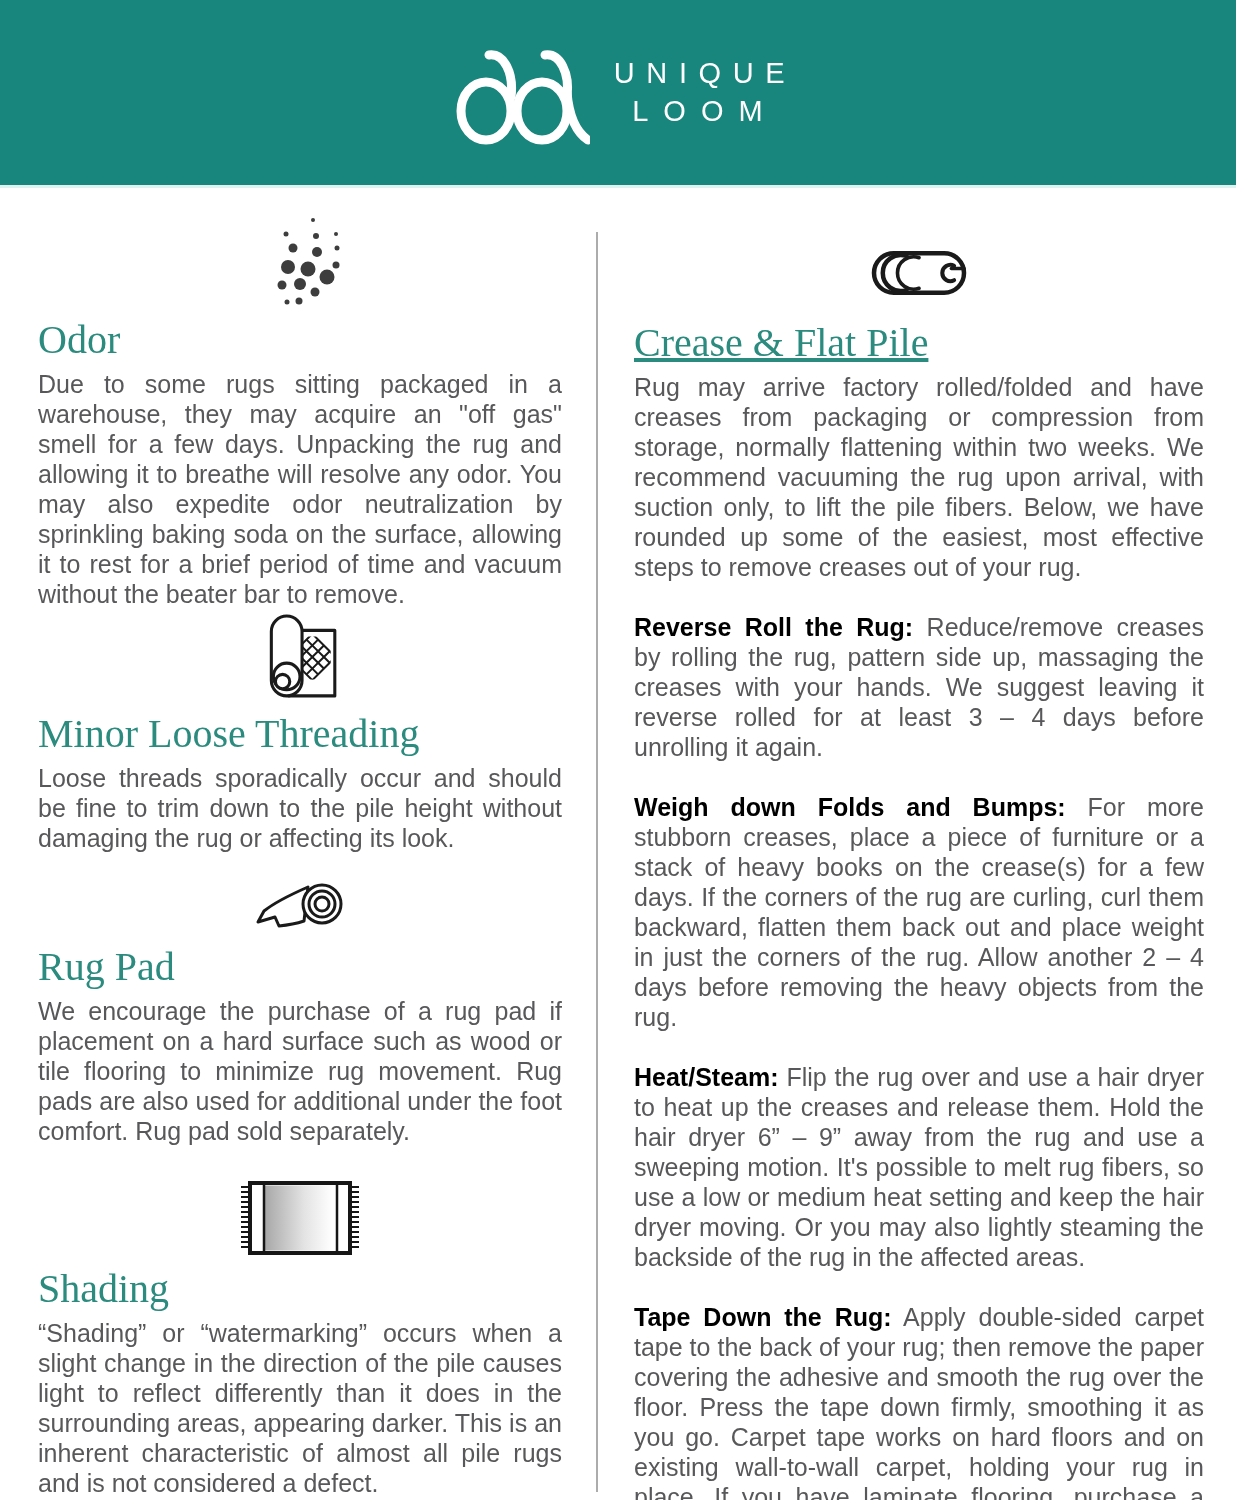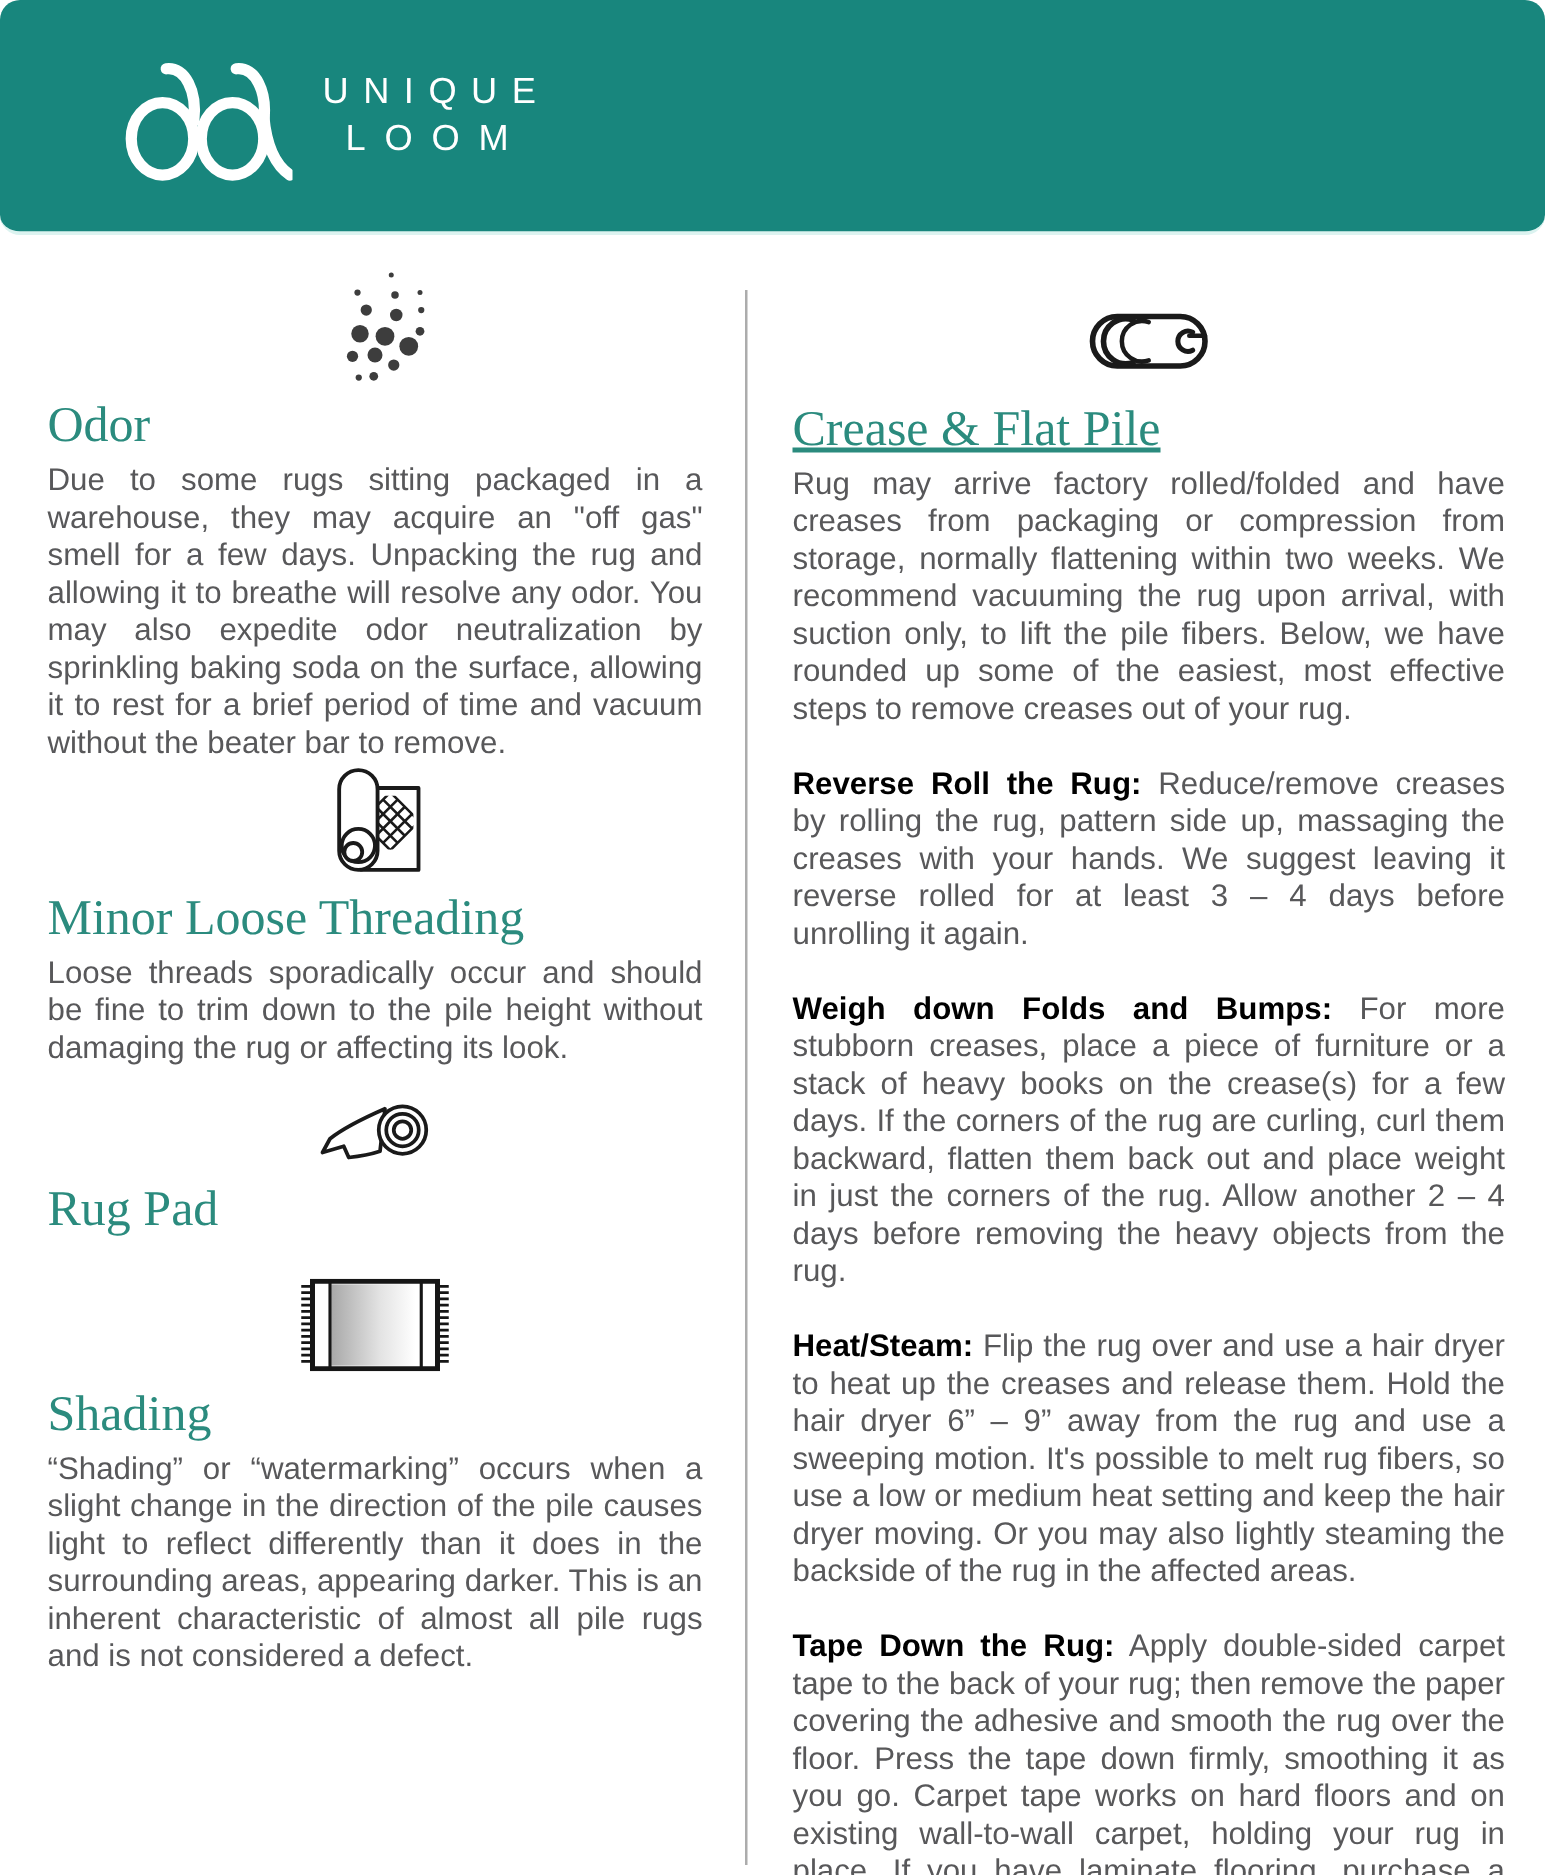--- a/index.html
+++ b/index.html
@@ -7,23 +7,22 @@
   .page {
     position:relative; width:1236px; height:1500px;
     background:#ffffff; overflow:hidden;
     font-family:"Liberation Sans","DejaVu Sans",sans-serif;
   }
   
   .header {
     position:absolute; left:0; top:0; width:1236px; height:188px;
     background:#18867D;
     border-bottom:3px solid #DCF3F0;
-    display:flex; align-items:center; justify-content:space-between;
+    display:flex; align-items:center; justify-content:center;
     padding:0 84px 0 92px;
-    border-radius:16px;
   }
   .brand { display:flex; align-items:center; gap:24px; }
   .brand-text {
     color:#ffffff; font-size:29px; font-weight:400;
     letter-spacing:0.40em; line-height:1.3; text-align:center;
   }
   .brand-text .l2 { letter-spacing:0.52em; }
   .header-title {
     color:#ffffff; font-family:"Liberation Serif","DejaVu Serif",serif;
     font-size:84px; font-weight:400; letter-spacing:5px; white-space:nowrap;
@@ -140,20 +139,21 @@
     <section class="sec sec-rugpad">
       <div class="icon-wrap">
         <svg width="96" height="58" viewBox="0 0 96 58">
           <path class="paper" stroke-width="3" d="M 56,12 C 40,19 22,28 12,36 L 6,47 L 23,42 L 27,51 C 37,50 46,48 52,46 Z"></path>
           <circle class="paper" cx="70" cy="29" r="19" stroke-width="3"></circle>
           <circle class="ink" cx="70" cy="29" r="13" stroke-width="3"></circle>
           <circle class="ink" cx="70" cy="29" r="7" stroke-width="3"></circle>
         </svg>
       </div>
       <h2 class="sec-title">Rug Pad</h2>
+      <p class="body">We encourage the purchase of a rug pad if placement on a hard surface such as wood or tile flooring to minimize rug movement. Rug pads are also used for additional under the foot comfort. Rug pad sold separately.</p>
     </section>
 
     <section class="sec sec-shading">
       <div class="icon-wrap">
         <svg width="120" height="74" viewBox="0 0 120 74">
           <defs>
             <linearGradient id="shadeGrad" x1="0" y1="0" x2="1" y2="0">
               <stop offset="0" stop-color="#A8A8A8"></stop>
               <stop offset="0.55" stop-color="#E3E3E3"></stop>
               <stop offset="0.95" stop-color="#FFFFFF"></stop>

